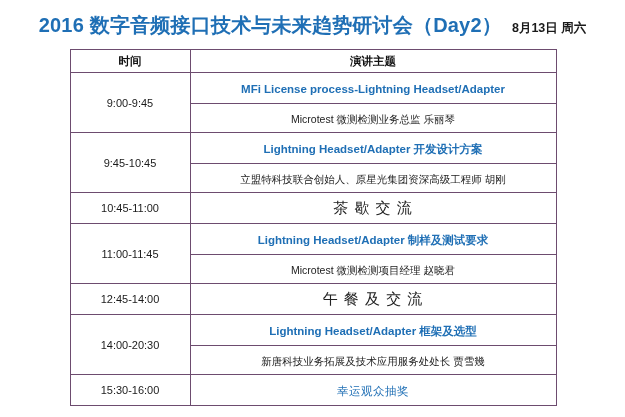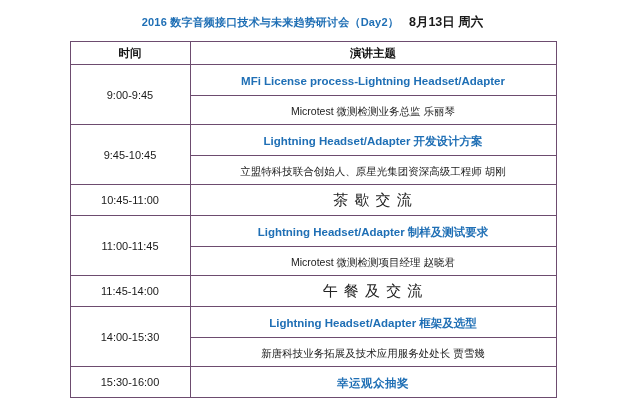--- a/index.html
+++ b/index.html
@@ -20,21 +20,21 @@
     box-sizing: border-box;
   }
   .title-bar {
     text-align: center;
     padding-top: 12px;
     padding-bottom: 10px;
     white-space: nowrap;
   }
   .title-main {
     color: #1f6fb5;
-    font-size: 11px;
+    font-size: 20px;
     font-weight: bold;
     letter-spacing: 0.2px;
     margin-top: 24px;
   }
   .title-date {
     color: #1a1a1a;
     font-size: 12.5px;
     font-weight: bold;
     margin-left: 10px;
   }
@@ -87,21 +87,21 @@
     font-size: 10.5px;
   }
   .topic-break {
     color: #222222;
     font-size: 15px;
     letter-spacing: 1px;
   }
   .topic-lottery {
     color: #1f6fb5;
     font-size: 11.5px;
-    font-weight: bold;
+    font-weight: normal;
     letter-spacing: 0.5px;
   }
   .row-tall td.topic-cell {
     height: 30px;
     text-align: center;
   }
 </style>
 </head>
 <body>
 
@@ -162,28 +162,28 @@
             <span class="topic-title">Lightning Headset/Adapter 制样及测试要求</span>
           </td>
         </tr>
         <tr>
           <td class="topic-cell">
             <span class="topic-speaker">Microtest 微测检测项目经理 赵晓君</span>
           </td>
         </tr>
 
         <tr class="row-tall">
-          <td class="time-cell">11:45-14:00</td>
+          <td class="time-cell">12:45-14:00</td>
           <td class="topic-cell">
             <span class="topic-break">午   餐  及 交   流</span>
           </td>
         </tr>
 
         <tr class="row-tall">
-          <td class="time-cell" rowspan="2">14:00-15:30</td>
+          <td class="time-cell" rowspan="2">14:00-20:30</td>
           <td class="topic-cell">
             <span class="topic-title">Lightning Headset/Adapter 框架及选型</span>
           </td>
         </tr>
         <tr>
           <td class="topic-cell">
             <span class="topic-speaker">新唐科技业务拓展及技术应用服务处处长 贾雪幾</span>
           </td>
         </tr>
 

